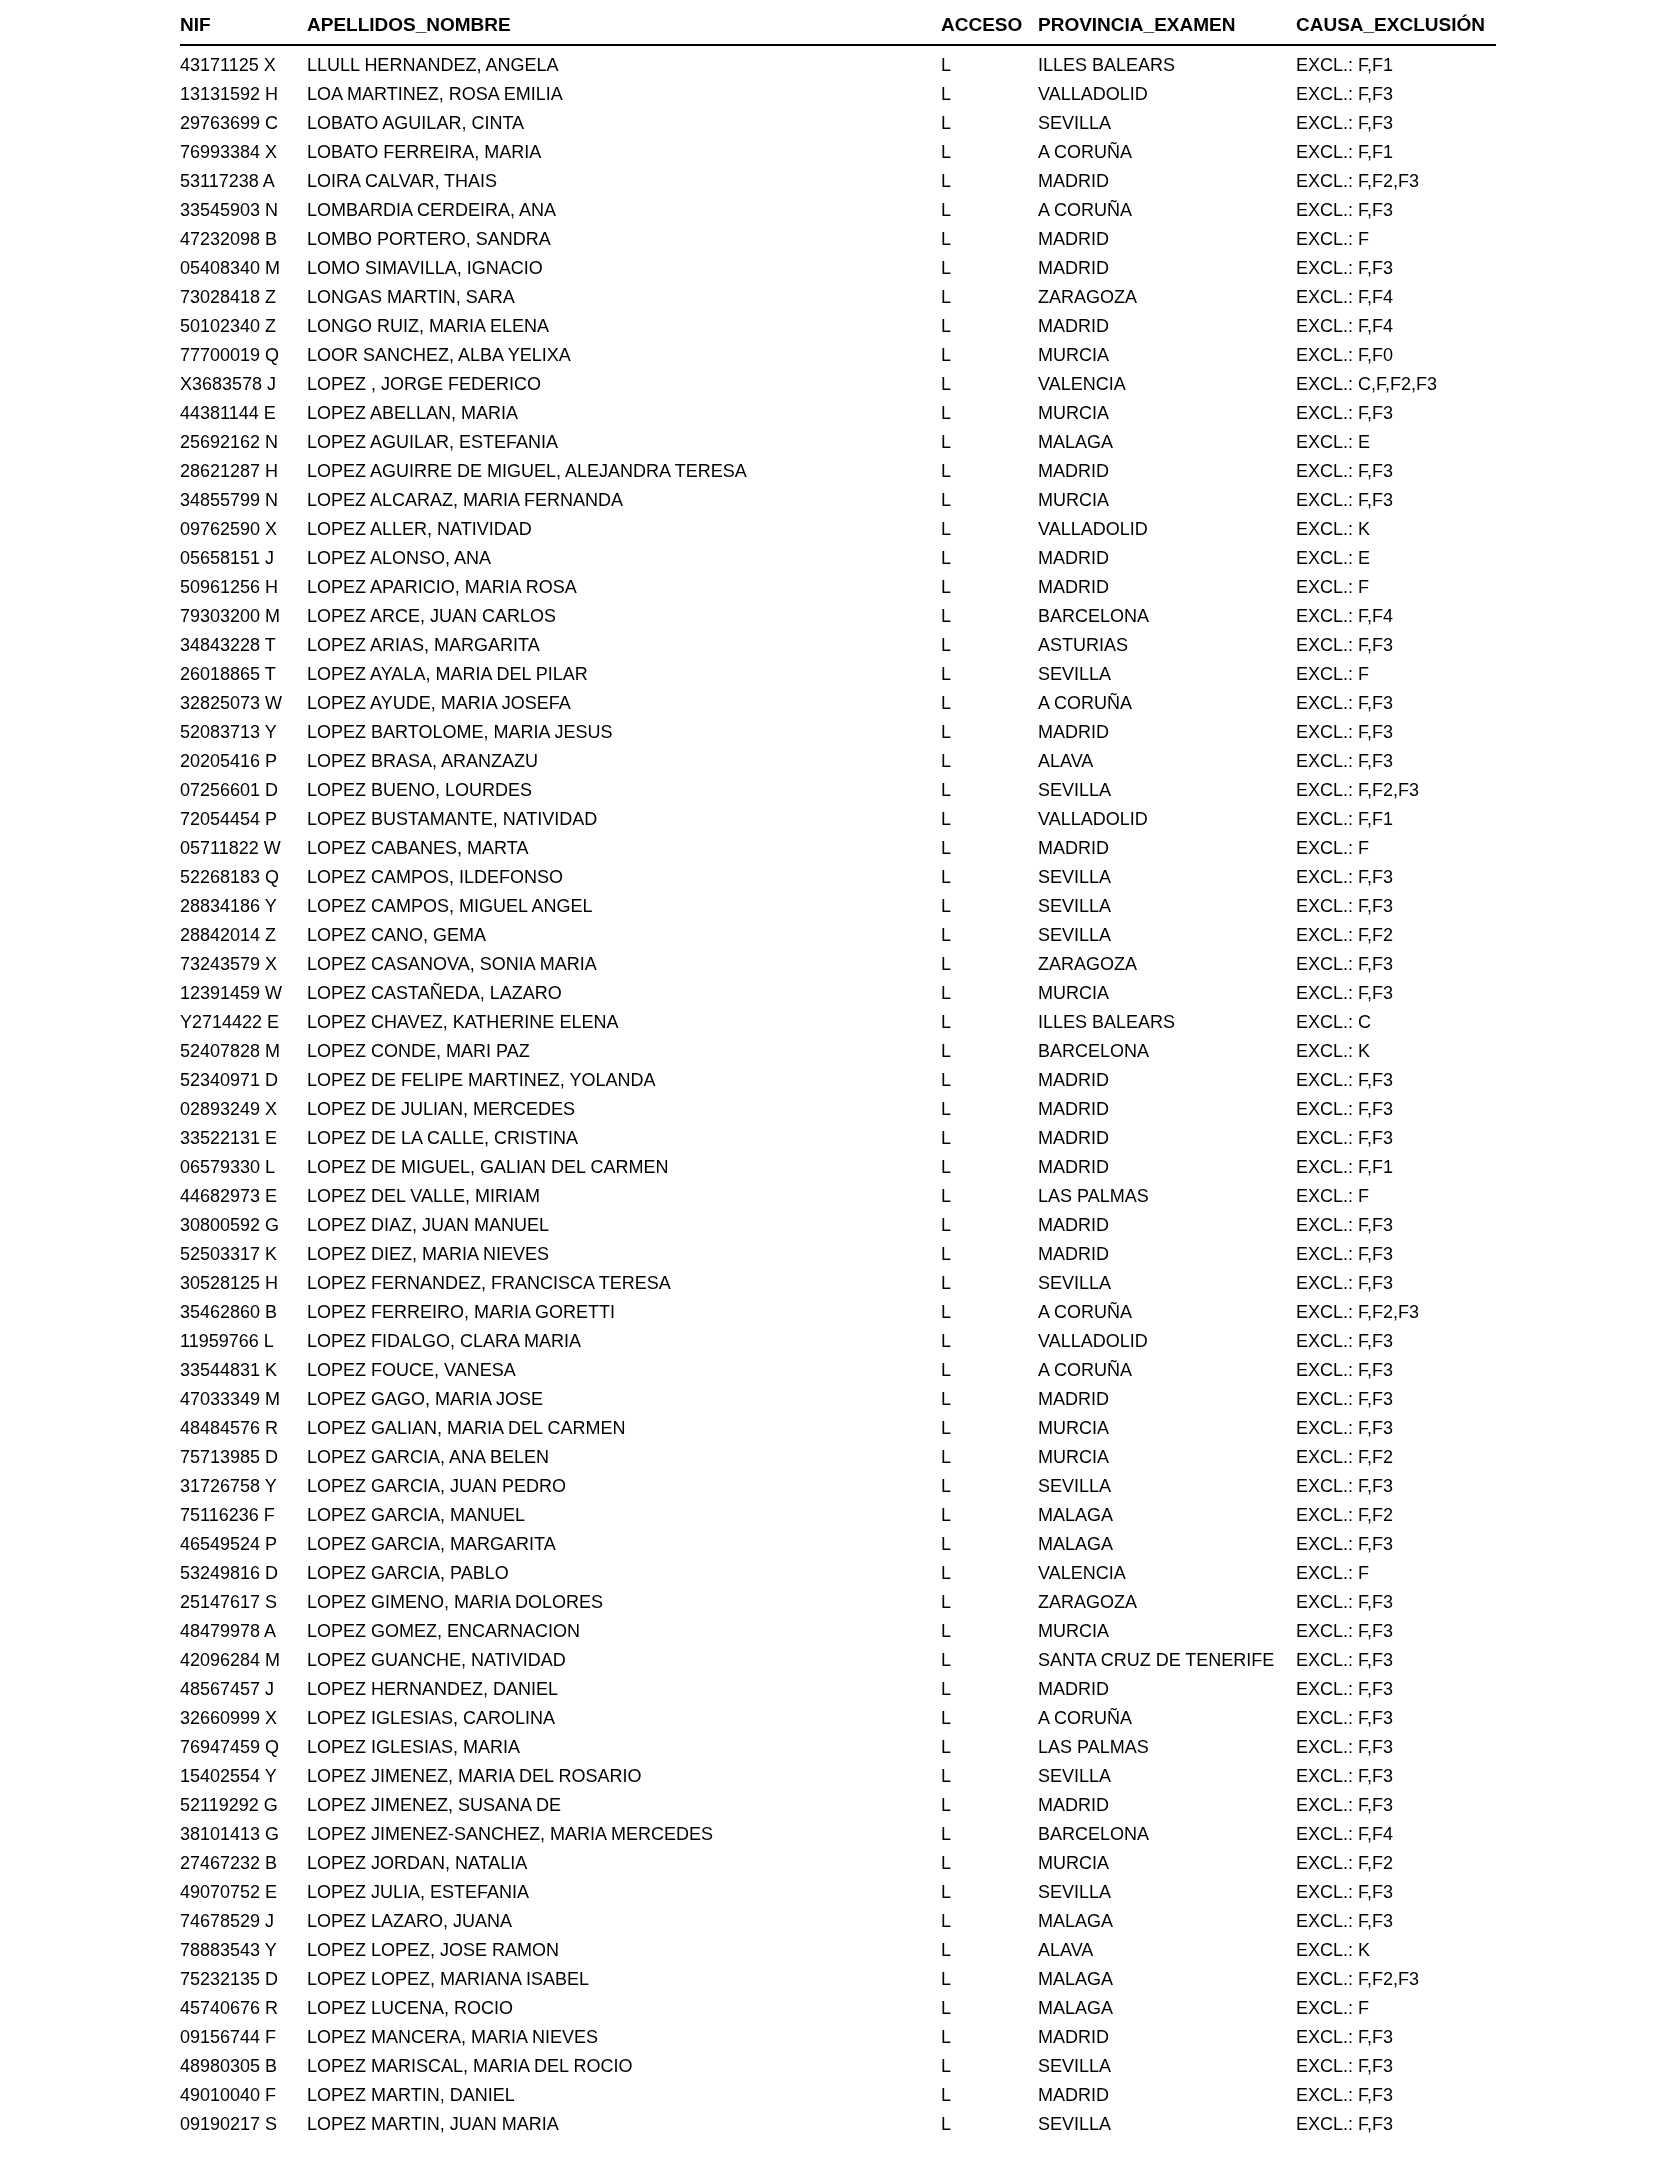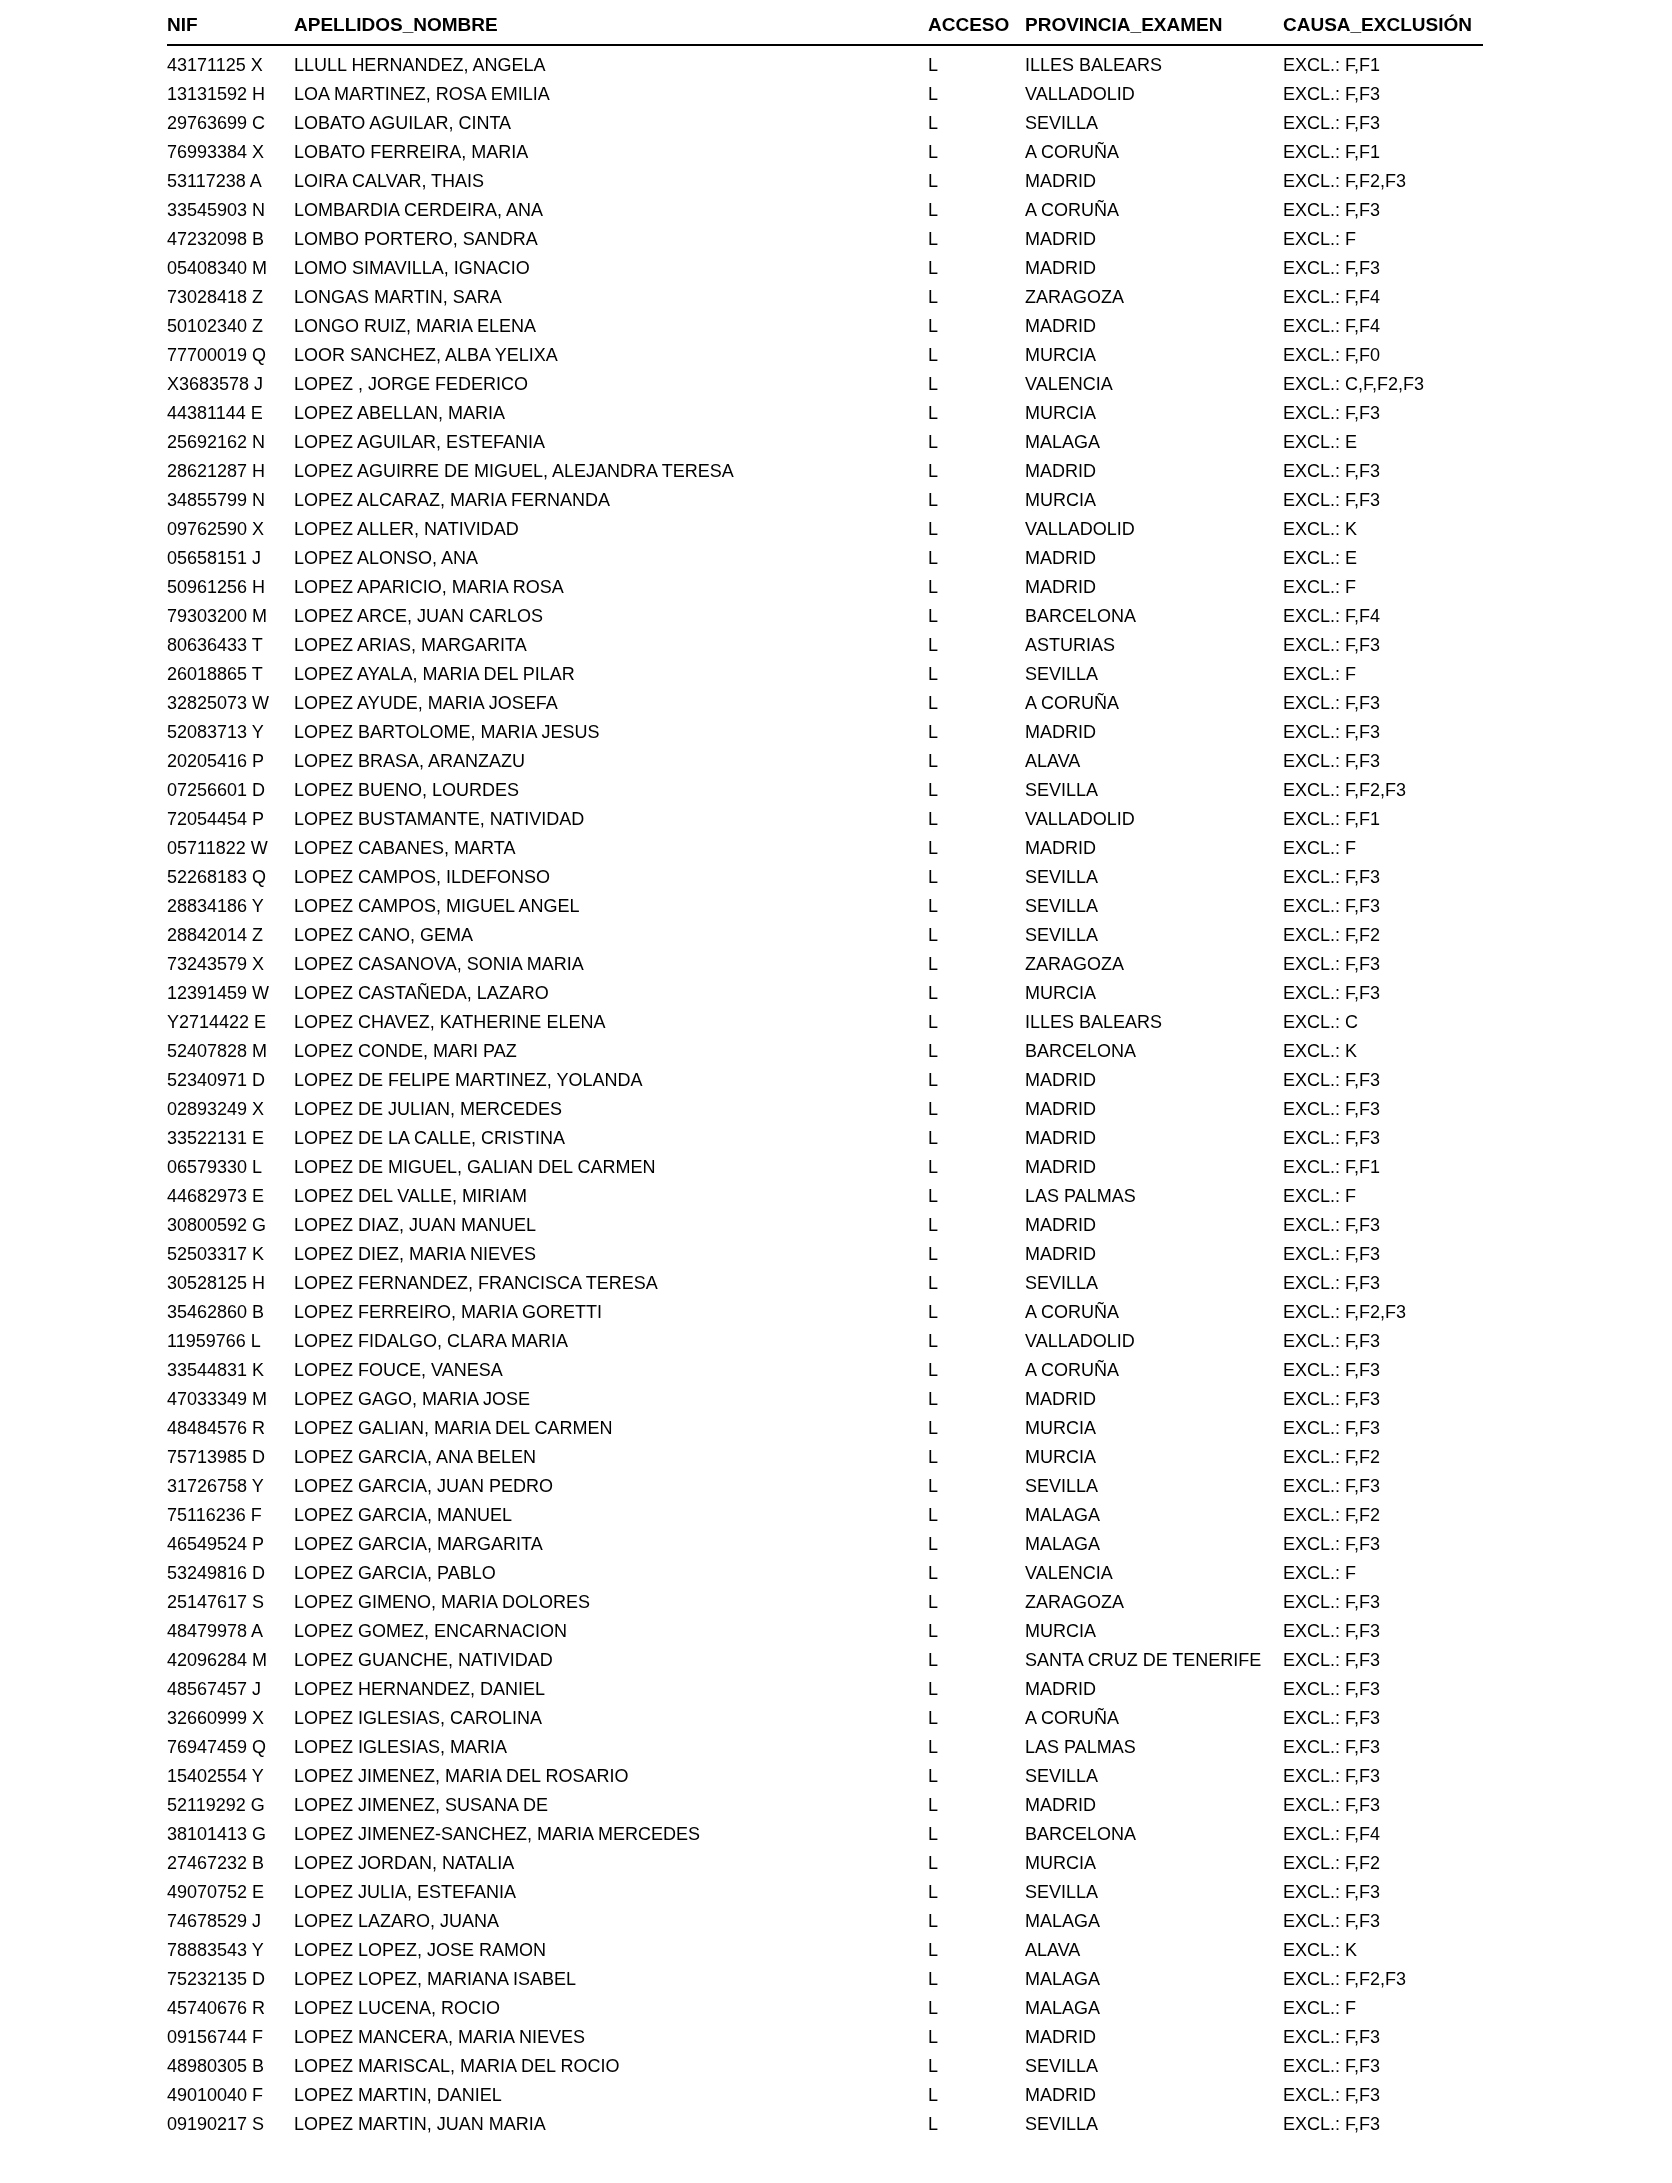--- a/index.html
+++ b/index.html
@@ -16,20 +16,21 @@
   }
   .doc {
     position: absolute;
     top: 9.4px;
     left: 167px;
   }
   table.listing {
     border-collapse: collapse;
     table-layout: fixed;
     width: 1315px;
+    margin-left: 13px;
   }
   table.listing col.c-nif   { width: 127px; }
   table.listing col.c-name  { width: 634px; }
   table.listing col.c-acc   { width: 97px; }
   table.listing col.c-prov  { width: 258px; }
   table.listing col.c-causa { width: 200px; }
   table.listing th {
     text-align: left;
     font-weight: bold;
     font-size: 19px;
@@ -208,21 +209,21 @@
           <td>EXCL.: F</td>
         </tr>
         <tr>
           <td>79303200 M</td>
           <td>LOPEZ ARCE, JUAN CARLOS</td>
           <td>L</td>
           <td>BARCELONA</td>
           <td>EXCL.: F,F4</td>
         </tr>
         <tr>
-          <td>80636433 T</td>
+          <td>34843228 T</td>
           <td>LOPEZ ARIAS, MARGARITA</td>
           <td>L</td>
           <td>ASTURIAS</td>
           <td>EXCL.: F,F3</td>
         </tr>
         <tr>
           <td>26018865 T</td>
           <td>LOPEZ AYALA, MARIA DEL PILAR</td>
           <td>L</td>
           <td>SEVILLA</td>

